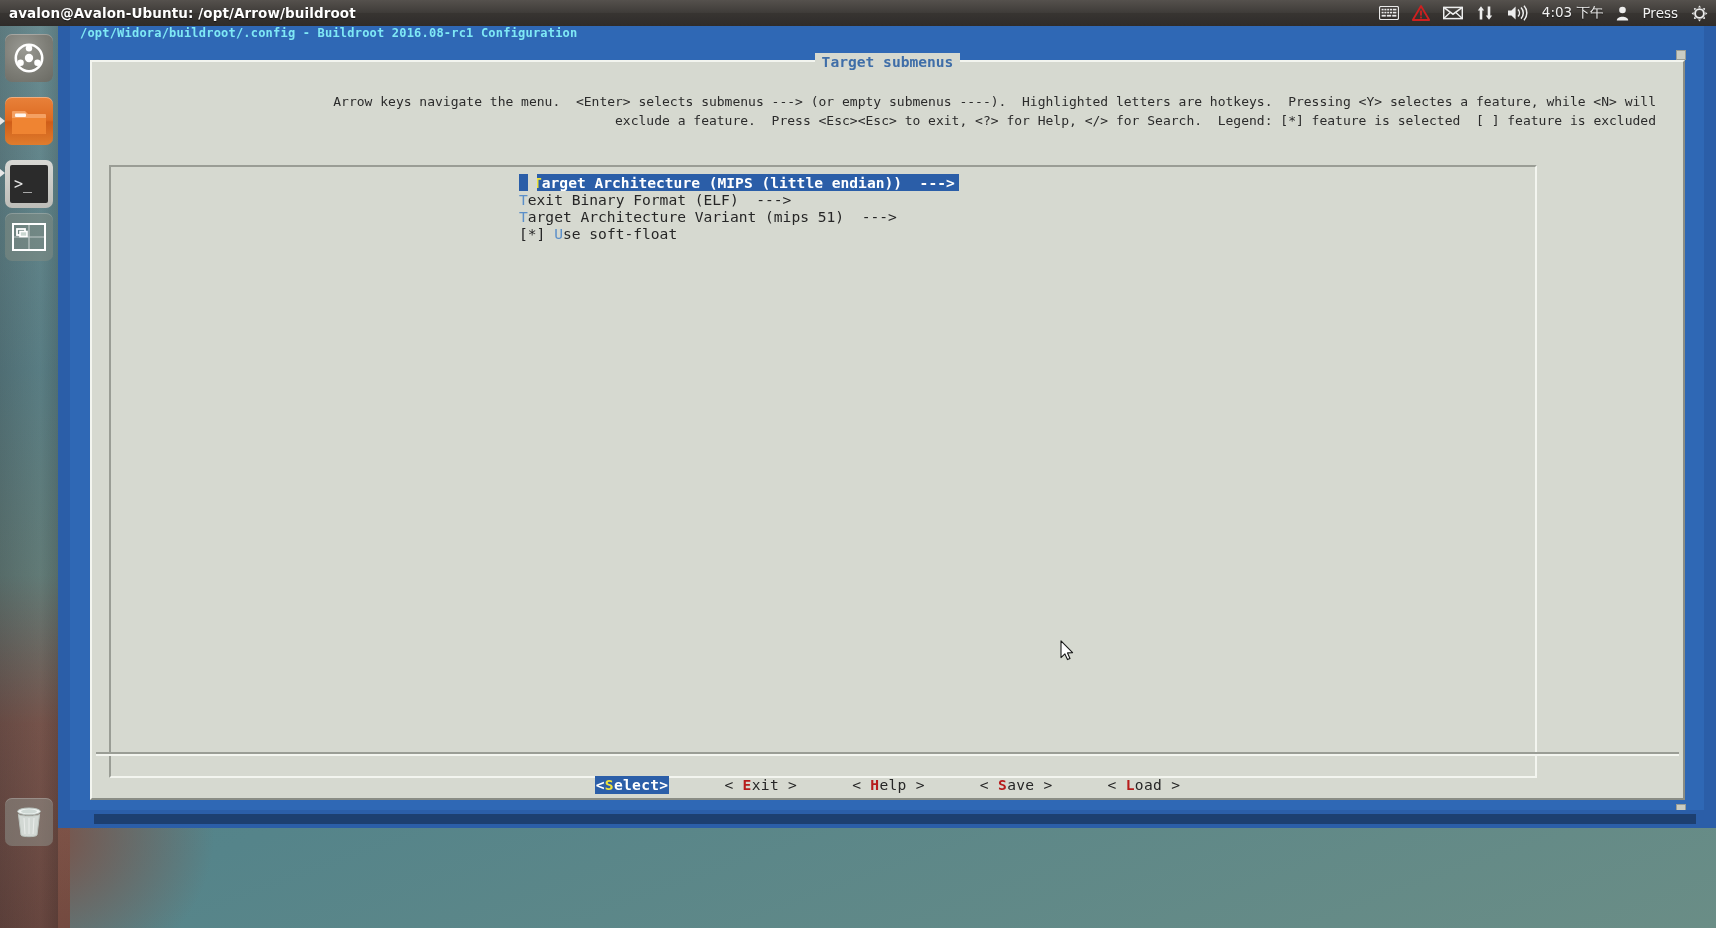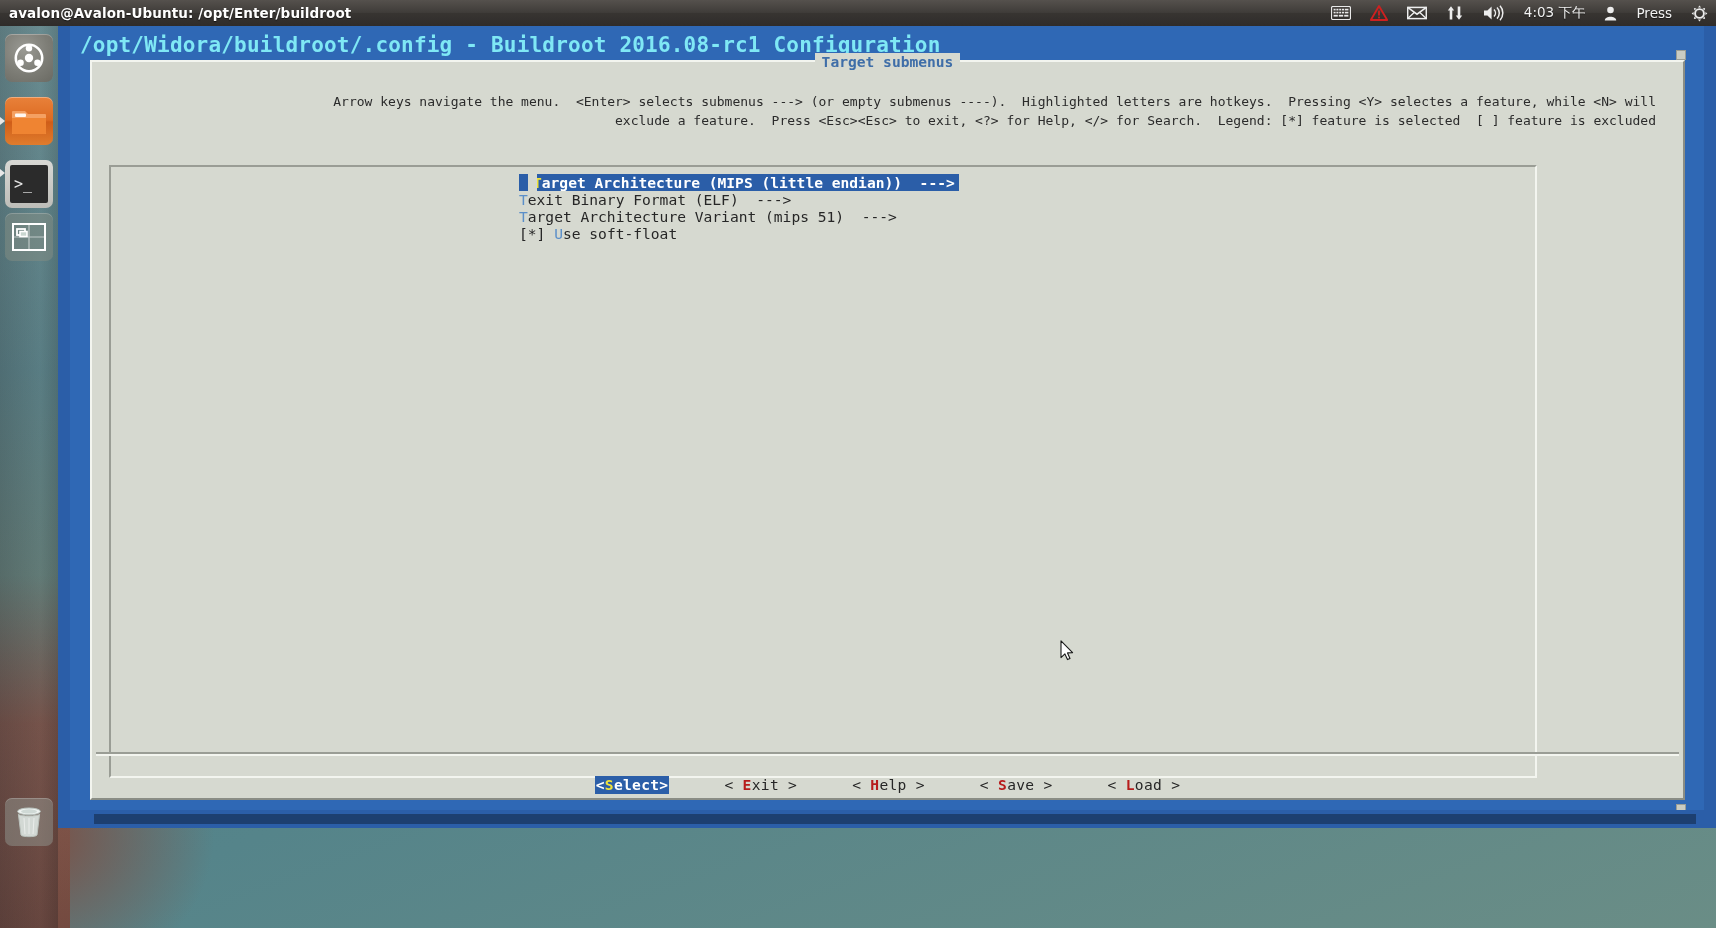--- a/index.html
+++ b/index.html
@@ -32,21 +32,21 @@
     position: absolute; left: 0; top: 0; width: 1716px; height: 26px;
     background: linear-gradient(180deg,#55514d 0%,#3f3c39 48%,#373431 52%,#2f2c2a 100%);
     color: #ffffff;
     font-family: "DejaVu Sans", "Liberation Sans", sans-serif;
     font-size: 13.5px;
     display: flex; align-items: center;
     z-index: 50;
   }
   #panel-title { padding-left: 9px; font-weight: 600; letter-spacing: .1px;
     text-shadow: 0 1px 1px rgba(0,0,0,.6); }
-  #tray { margin-left: auto; display: flex; align-items: center; gap: 19px; padding-right: 8px; }
+  #tray { margin-left: auto; display: flex; align-items: center; gap: 13px; padding-right: 8px; }
   .tray-ico { display: flex; align-items: center; justify-content: center; height: 26px; }
   .tray-text { font-size: 13.5px; color: #f2f2f2; text-shadow: 0 1px 1px rgba(0,0,0,.6); }
   .cjk { font-family: "DejaVu Sans", sans-serif; }
 
   
   #launcher {
     position: absolute; left: 0; top: 26px; width: 58px; height: 902px;
     background: linear-gradient(90deg, rgba(40,40,45,0.34) 0%, rgba(55,55,60,0.22) 70%, rgba(30,30,34,0.30) 100%);
     z-index: 40;
   }
@@ -76,22 +76,22 @@
     z-index: 30;
   }
   #term-inner {
     position: absolute; left: 12px; top: 0px; width: 1634px; height: 788px;
     background: #2f68b5;
     font-family: "DejaVu Sans Mono", "Liberation Mono", monospace;
     font-size: 14.6px;
     line-height: 18px;
   }
   .dlg-title {
-    position: absolute; left: 10px; top: 14px;
-    color: #7fe8f5; font-weight: bold; font-size: 21px;
+    position: absolute; left: 10px; top: 2px;
+    color: #7fe8f5; font-weight: bold; font-size: 12px;
     letter-spacing: .2px;
   }
   .dlg-crumb {
     position: absolute; left: 10px; top: 20px;
     color: #7fe8f5; font-weight: bold; font-size: 14.6px;
     display: flex; align-items: center; gap: 0;
     width: 1620px;
   }
   .crumb-rule { flex: 1; height: 2px; background: #8fd6e8; margin-left: 8px; margin-top:2px; }
 
@@ -186,21 +186,21 @@
 
   
   #cursor { position:absolute; left:1060px; top:640px; z-index:80; }
 </style>
 </head>
 <body>
 
 <div id="desktop"></div>
 
 <div id="top-panel">
-  <div id="panel-title">avalon@Avalon-Ubuntu: /opt/Enter/buildroot</div>
+  <div id="panel-title">avalon@Avalon-Ubuntu: /opt/Arrow/buildroot</div>
   <div id="tray">
 
     <div class="tray-ico">
       <svg width="20" height="14" viewBox="0 0 20 14">
         <rect x="0.5" y="0.5" width="19" height="13" rx="1.5" fill="none" stroke="#e9e9e9" stroke-width="1.2"></rect>
         <g fill="#e9e9e9">
           <rect x="2.6" y="2.8" width="2" height="1.6"></rect>
             <rect x="5.4" y="2.8" width="2" height="1.6"></rect>
           <rect x="8.2" y="2.8" width="2" height="1.6"></rect>
             <rect x="11" y="2.8" width="2" height="1.6"></rect>

